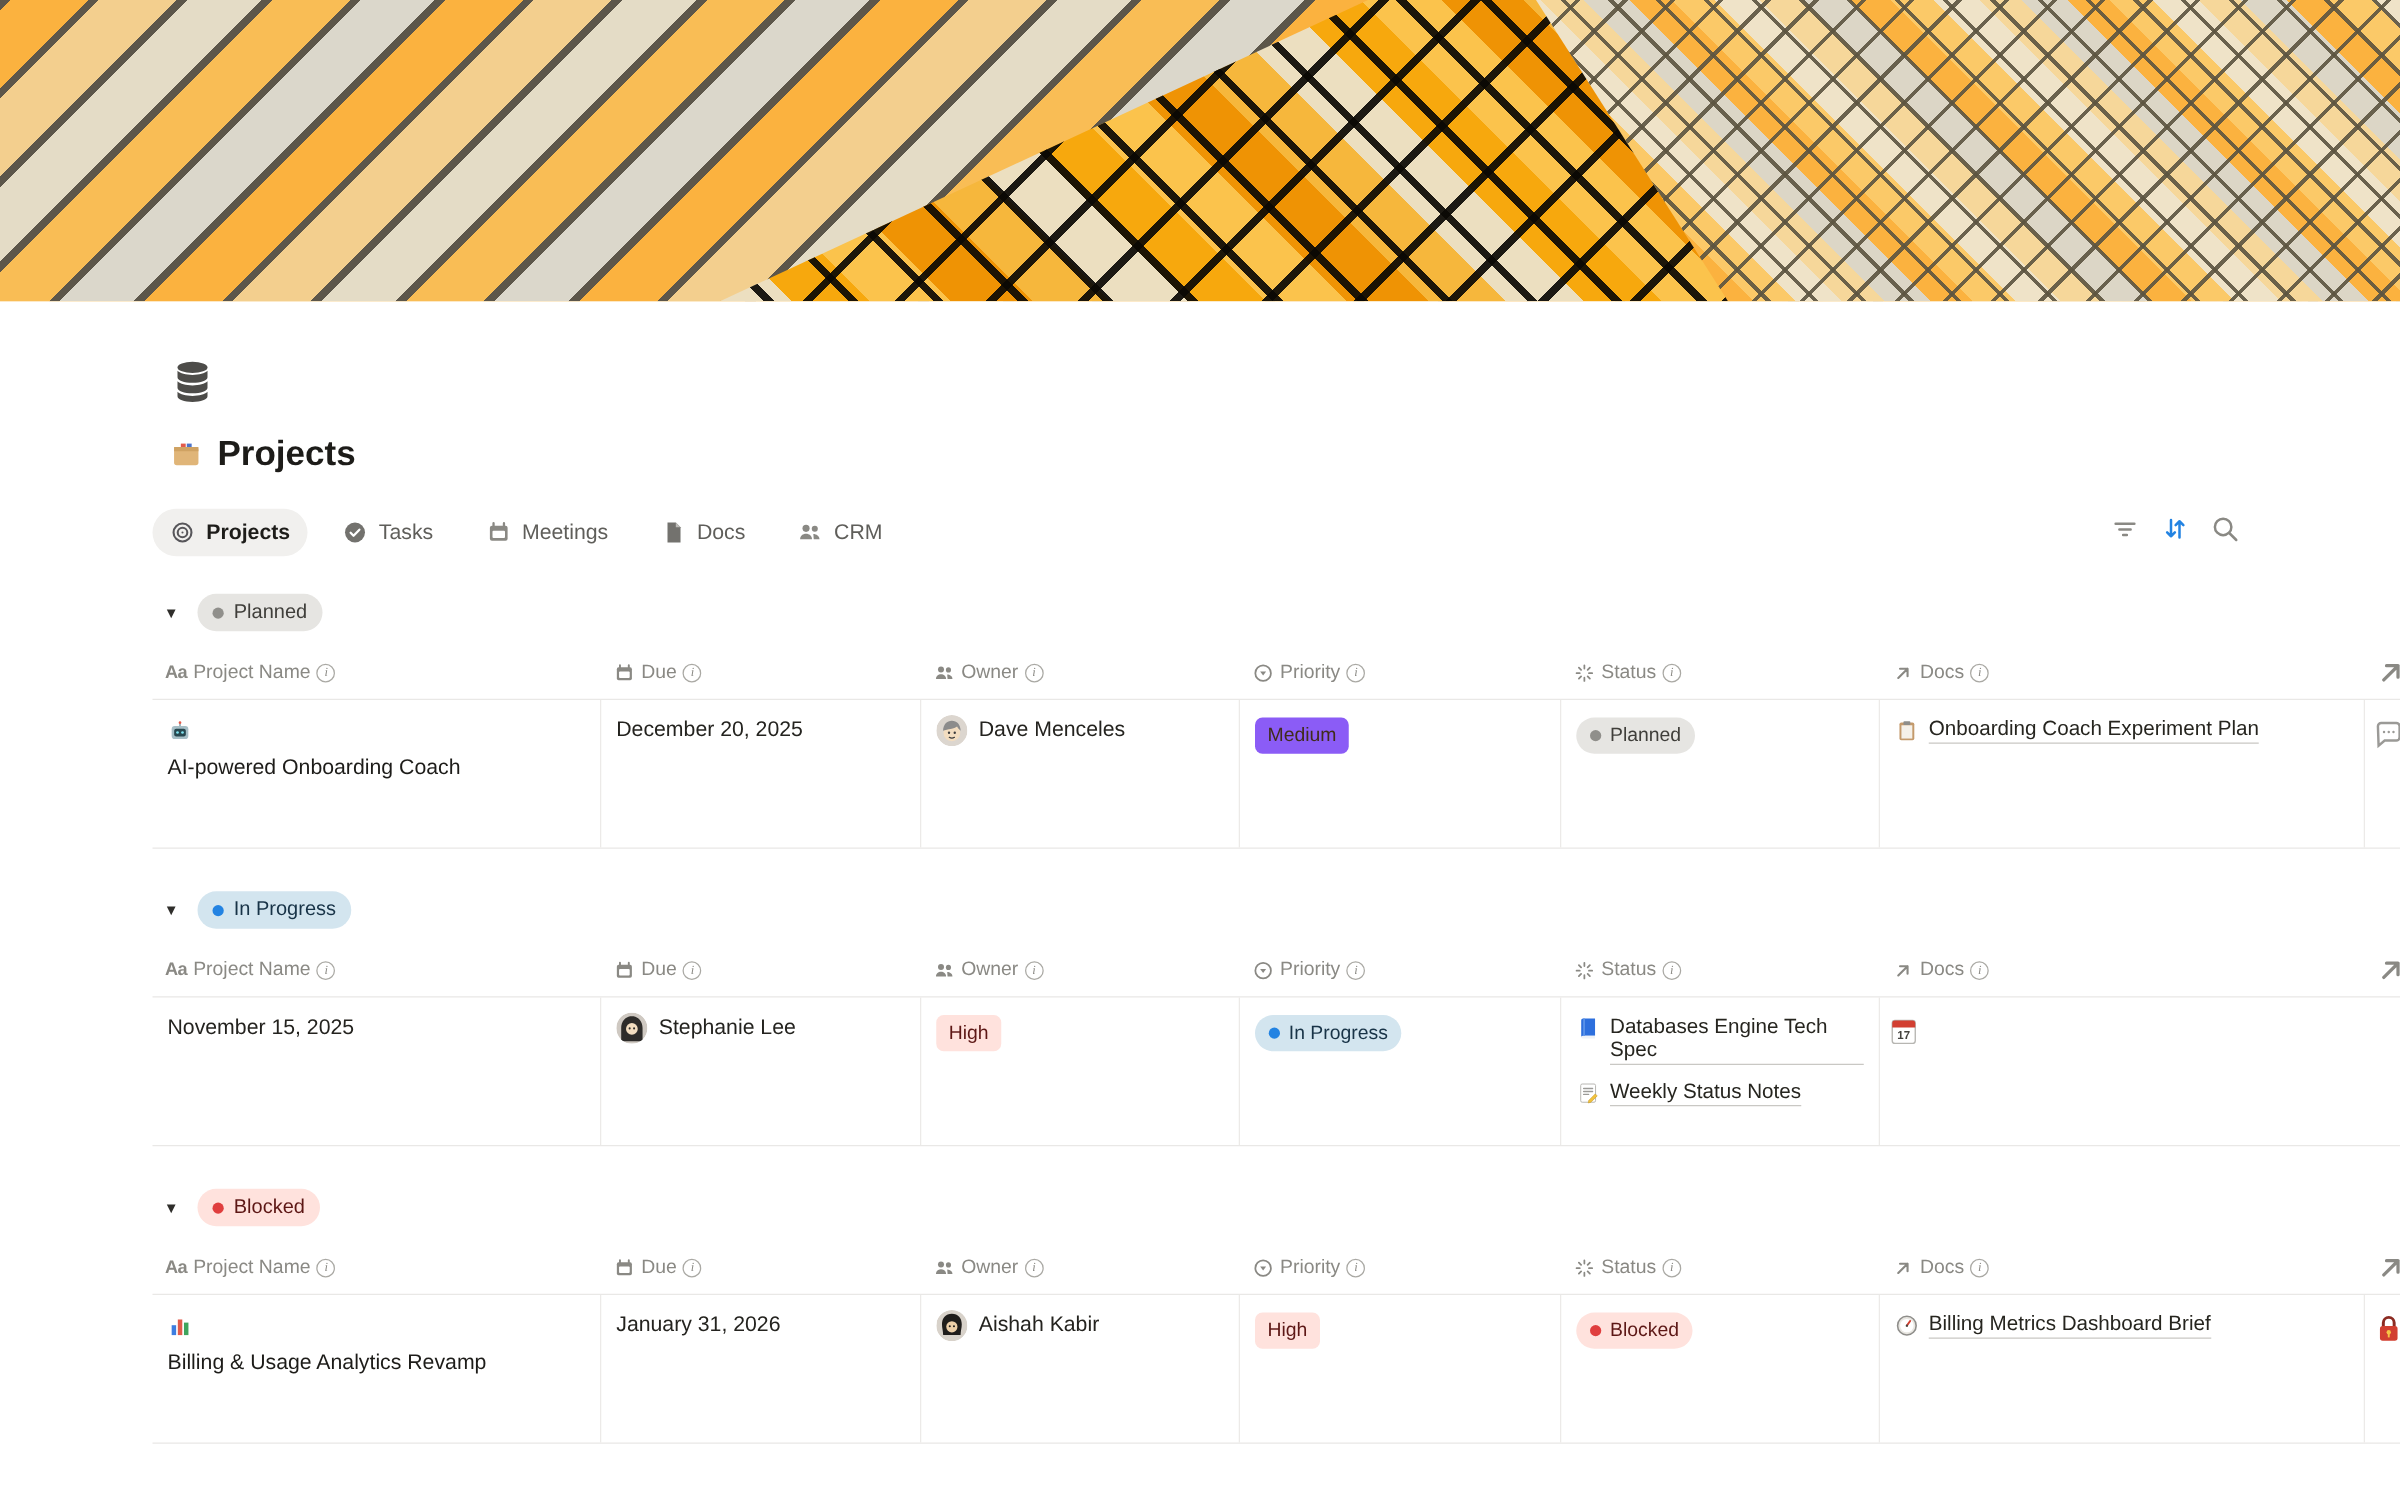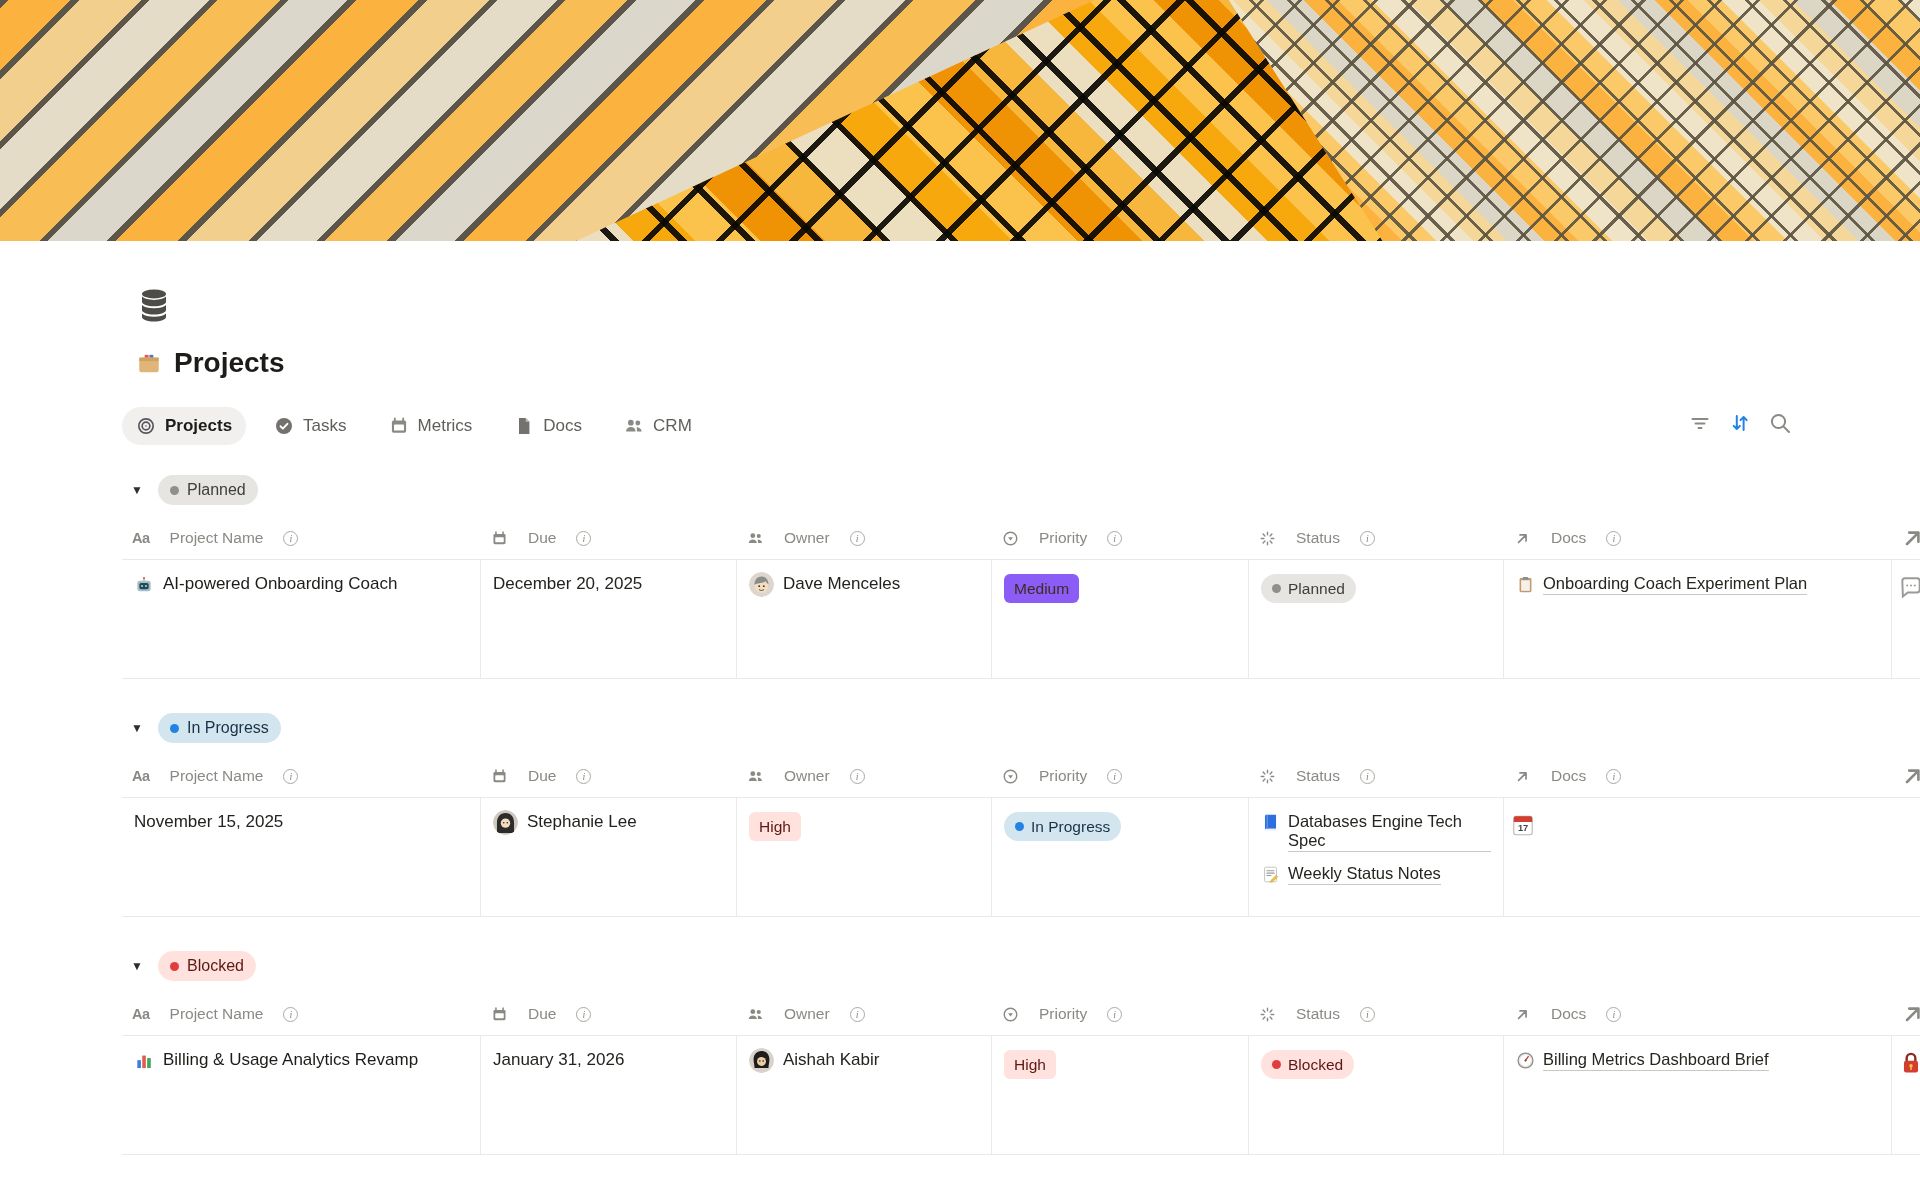--- a/index.html
+++ b/index.html
@@ -54,30 +54,30 @@
   .groups { margin-top:26px; }
   .group { margin-bottom:34px; }
   .group-header { display:flex; align-items:center; gap:13px; height:30px; margin-bottom:12px; }
   .toggle { margin-left:9px; font-size:12px; color:#2f2e2b; cursor:pointer; width:14px; }
   .group-pill { display:inline-flex; align-items:center; gap:8px; height:30px; padding:0 12px;
     border-radius:16px; font-size:16px; font-weight:500; }
   .dot { width:9px; height:9px; border-radius:50%; flex:none; }
 
   .thead, .trow { display:grid; grid-template-columns:359px 256px 255px 257px 255px 388px 40px; }
   .thead { height:42px; align-items:center; }
-  .hcell { display:flex; align-items:center; gap:20px; padding:0 10px; color:#8a8984; font-size:15.5px; }
+  .hcell { display:flex; align-items:center; gap:5px; padding:0 10px; color:#8a8984; font-size:15.5px; }
   .hcell .hic { width:17px; height:17px; display:inline-flex; flex:none; }
   .aa { font-size:14.5px; font-weight:700; color:#8a8984; letter-spacing:-.5px; }
   .info { width:15px; height:15px; border:1.2px solid #aaa9a4; border-radius:50%; color:#8a8984;
     font-size:10px; display:inline-flex; align-items:center; justify-content:center; flex:none;
     font-family:"Liberation Serif", serif; font-style:italic; }
 
   .trow { border-top:1px solid #e9e8e6; border-bottom:1px solid #e9e8e6; min-height:120px; }
   .cell { border-right:1px solid #eceae8; padding:14px 12px; font-size:17px; color:#24231f; }
-  .cell.name { display:flex; align-items:flex-start; gap:9px; font-weight:500; color:#1d1c19; }
+  .cell.name { display:flex; align-items:flex-start; gap:9px; font-weight:500; color:#1d1c19;flex-direction:column; }
   .cell .row-ic { width:20px; height:20px; margin-top:1px; display:inline-flex; flex:none; }
   .cell.owner { display:flex; align-items:flex-start; gap:9px; }
   .avatar { width:25px; height:25px; border-radius:50%; overflow:hidden; flex:none; margin-top:-2px; }
   .avatar svg { width:100%; height:100%; }
   .tag { display:inline-flex; align-items:center; height:29px; padding:0 10px; border-radius:6px;
     font-size:15.5px; }
   .status-pill { display:inline-flex; align-items:center; gap:7px; height:29px; padding:0 11px;
     border-radius:16px; font-size:15.5px; }
   .docs-list { display:flex; flex-direction:column; gap:12px; }
   .doc-link { display:inline-flex; align-items:flex-start; gap:8px; font-size:16.5px; color:#26251f;
@@ -140,21 +140,21 @@
           </span>
           <span>Tasks</span>
         </span><span class="tab">
           <span class="tab-ic">
             <svg viewBox="0 0 24 24">
               <path d="M7 3v3M17 3v3" stroke="#8a8984" stroke-width="2.2" stroke-linecap="round" fill="none"></path>
               <rect x="3.5" y="5.5" width="17" height="14.5" rx="2" fill="#8a8984"></rect>
               <rect x="6" y="10.2" width="12" height="7.2" rx="1" fill="#fff"></rect>
             </svg>
           </span>
-          <span>Metrics</span>
+          <span>Meetings</span>
         </span><span class="tab">
           <span class="tab-ic">
             <svg viewBox="0 0 24 24">
               <path d="M6 2.5h8l4.5 4.5v14.5H6z" fill="#73726e"></path>
               <path d="M14 2.5l4.5 4.5H14z" fill="#bdbcb8"></path>
             </svg>
           </span>
           <span>Docs</span>
         </span><span class="tab">
           <span class="tab-ic">

